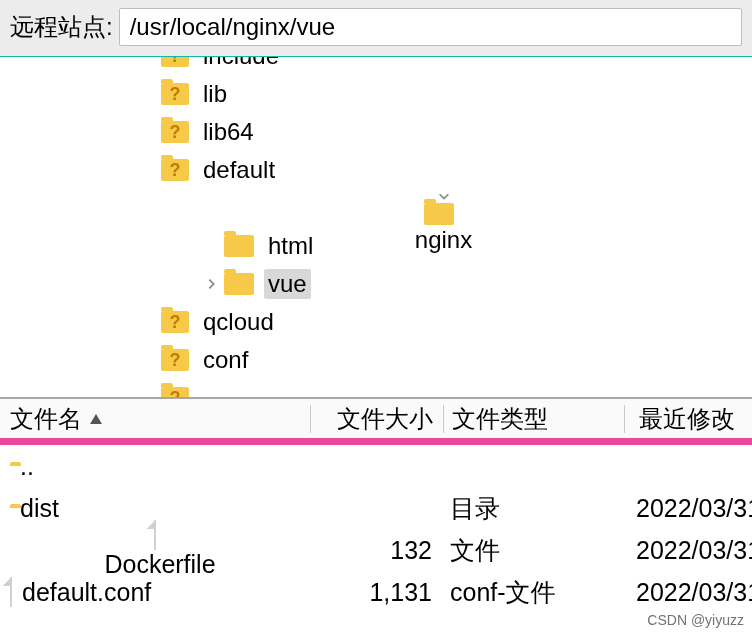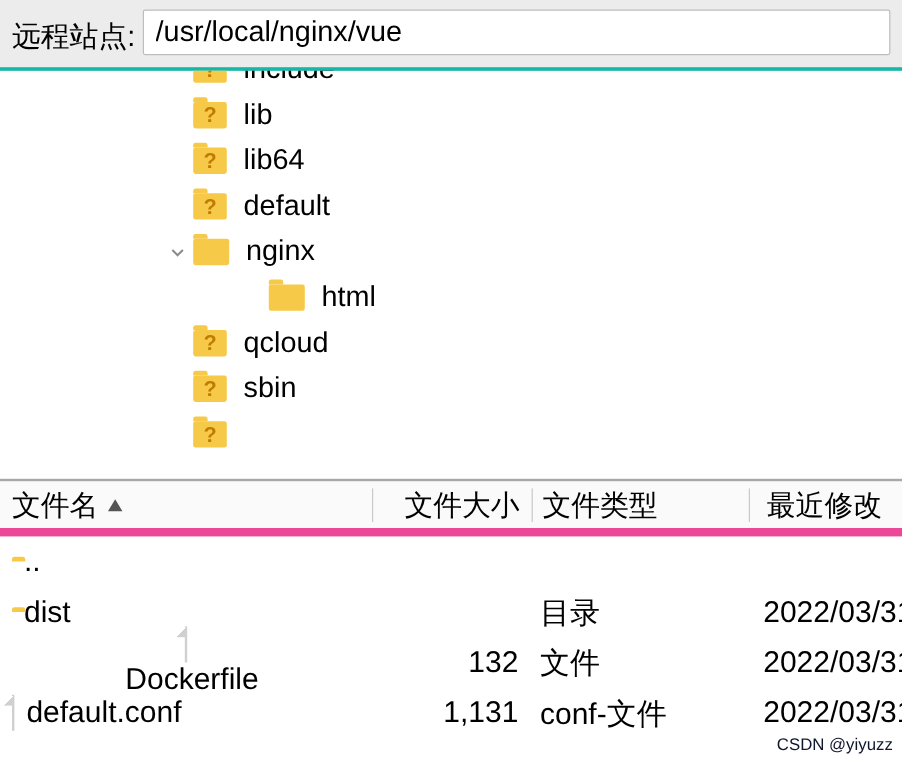--- a/index.html
+++ b/index.html
@@ -10,24 +10,24 @@
     }
     body {
       width: 752px;
       height: 632px;
       background: #fff;
       overflow: hidden;
       position: relative;
     }
     .top-bar {
       display: flex;
-      align-items: flex-end;
+      align-items: center;
       padding: 8px 10px 10px 10px;
       background: #ececec;
-      border-bottom: 3px solid #14b8a6;
+      border-bottom: 1px solid #14b8a6;
     }
     .top-label {
       font-size: 24px;
       margin-right: 6px;
       white-space: nowrap;
     }
     .path-input {
       flex: 1;
       font-size: 24px;
       padding: 4px 10px;
@@ -189,21 +189,21 @@
       right: 0;
       width: 8px;
       height: 8px;
       background: linear-gradient(135deg, #fff 50%, #d0d0d0 50%);
     }
     .watermark {
       position: absolute;
       bottom: 4px;
       right: 8px;
       font-size: 14px;
-      color: #0f172a;
+      color: #737373;
       pointer-events: none;
     }
   </style>
 </head>
 <body>
 
 <div class="top-bar">
   <span class="top-label">远程站点:</span>
   <input class="path-input" type="text" value="/usr/local/nginx/vue" style="">
 </div>
@@ -239,55 +239,66 @@
       </div>
       <div class="tree-row" style="padding-left: 135px;">
         <span class="expander"></span>
         <span class="icon">
           <span class="folder-q">
             <span class="qm">?</span>
           </span>
         </span>
         <span class="tree-label">default</span>
       </div>
-      <div class="tree-row" style="padding-left: 135px;">
+      <div class="tree-row" style="padding-left: 135px; flex-direction: column;">
         <span class="expander">
           <svg viewBox="0 0 16 16">
             <polyline points="3,6 8,11 13,6" fill="none" stroke="#8a8a8a" stroke-width="2"></polyline>
           </svg>
         </span>
         <span class="icon">
           <span class="folder-plain"></span>
         </span>
         <span class="tree-label">nginx</span>
       </div>
       <div class="tree-row" style="padding-left: 198px;">
         <span class="expander"></span>
         <span class="icon">
           <span class="folder-plain"></span>
         </span>
         <span class="tree-label">html</span>
       </div>
+      <div class="tree-row" style="padding-left: 198px;">
+        <span class="expander">
+          <svg viewBox="0 0 16 16">
+            <polyline points="6,3 11,8 6,13" fill="none" stroke="#8a8a8a" stroke-width="2"></polyline>
+          </svg>
+        </span>
+        <span class="icon">
+          <span class="folder-plain"></span>
+        </span>
+        <span class="tree-label selected">vue</span>
+      </div>
       <div class="tree-row" style="padding-left: 135px;">
         <span class="expander"></span>
         <span class="icon">
           <span class="folder-q">
             <span class="qm">?</span>
           </span>
         </span>
         <span class="tree-label">qcloud</span>
       </div>
       <div class="tree-row" style="padding-left: 135px;">
         <span class="expander"></span>
         <span class="icon">
           <span class="folder-q">
             <span class="qm">?</span>
           </span>
         </span>
-        <span class="tree-label">sbin</span>
+        <span class="tree-label">conf</span>
       </div>
       <div class="tree-row" style="padding-left: 135px; margin-bottom: -20px;">
         <span class="expander"></span>
         <span class="icon">
           <span class="folder-q">
             <span class="qm">?</span>
           </span>
         </span>
         <span class="tree-label"></span>
       </div>

